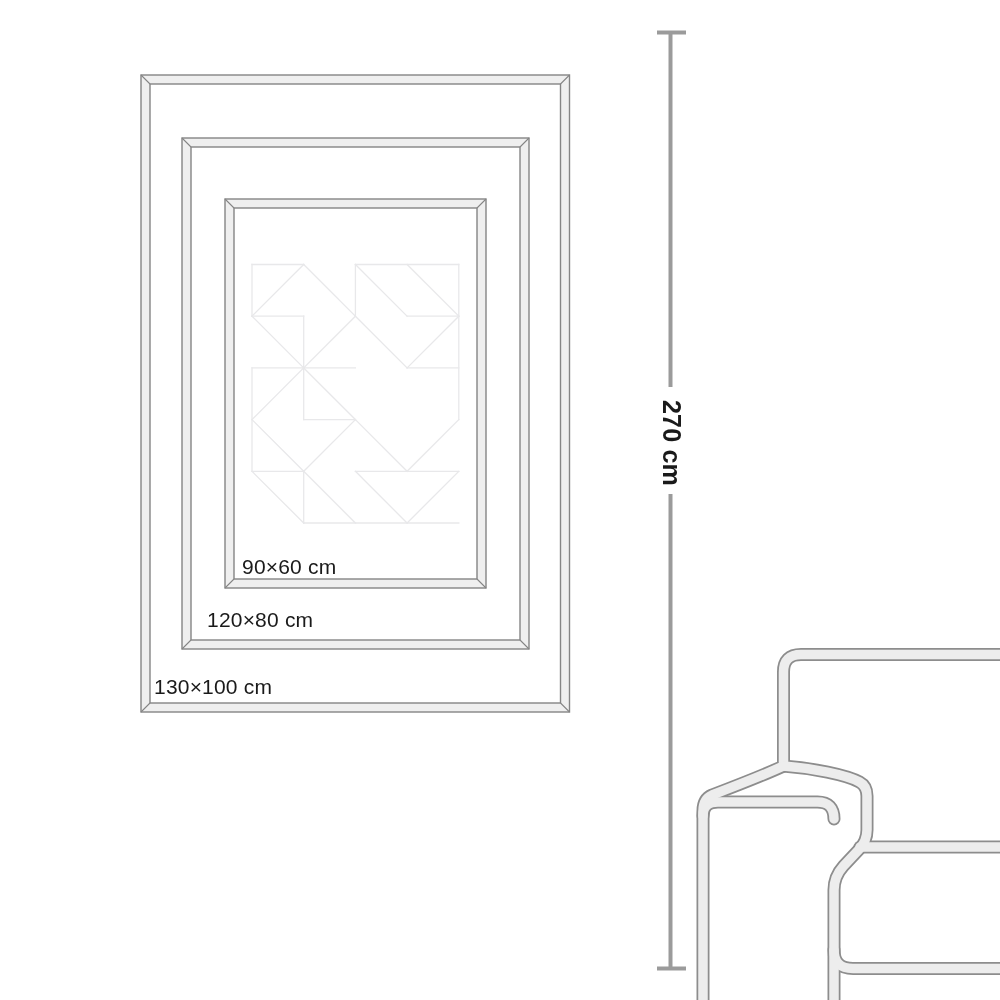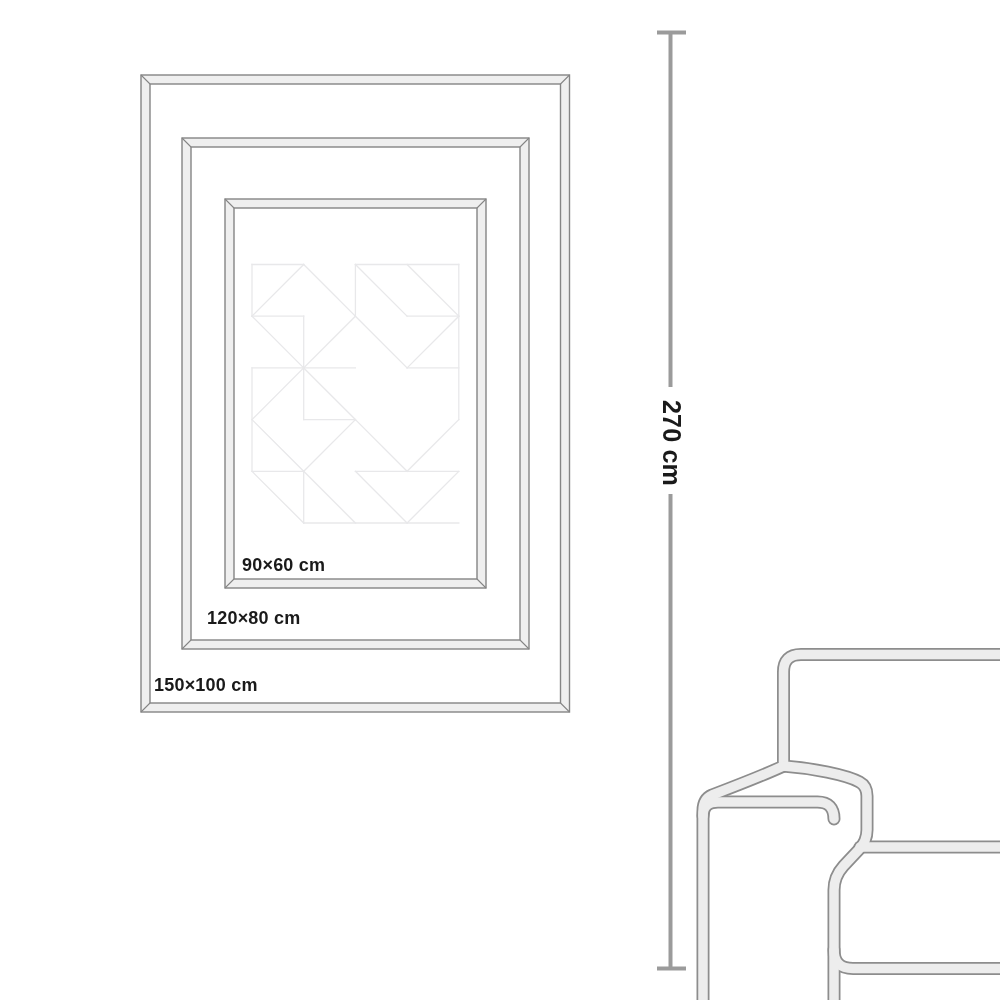--- a/index.html
+++ b/index.html
@@ -10,21 +10,21 @@
   }
   #canvas{position:absolute;left:0;top:0;}
   .frame-outer{fill:var(--frame_fill);stroke:var(--frame_line);stroke-width:1.4;}
   .frame-inner{fill:#ffffff;stroke:var(--frame_line);stroke-width:1.4;}
   .miter{stroke:var(--frame_line);stroke-width:1.1;}
   .pattern-line{stroke:var(--pattern_line);stroke-width:1.3;stroke-linecap:square;}
   .dim{stroke:var(--measure_line);stroke-width:4;}
   .sofa-dark{fill:none;stroke:var(--sofa_outline);stroke-width:13;stroke-linecap:round;stroke-linejoin:round;}
   .sofa-light{fill:none;stroke:var(--sofa_fill);stroke-width:9.5;stroke-linecap:round;stroke-linejoin:round;}
   .size-label{
-    position:absolute;font-weight:700;font-size:18px;line-height:1;
+    position:absolute;font-weight:400;font-size:21px;line-height:1;
     color:var(--text_color);letter-spacing:0.2px;white-space:nowrap;
   }
   .height-label{
     position:absolute;left:671px;top:443px;font-weight:700;font-size:25px;line-height:1;
     color:var(--text_color);letter-spacing:0.2px;white-space:nowrap;
     transform:translate(-50%,-50%) rotate(90deg);
   }
 </style>
 </head>
 <body>
@@ -121,17 +121,17 @@
         <path class="sofa-light" d="M 860 847 L 1010 847"></path>
         <path class="sofa-light" d="M 703 816 Q 703 802 718 802 L 817.5 802 Q 834 802 834 819"></path>
       </g>
     </g>
   </svg>
 
   <div class="size-label" style="left:242px;top:556px;">90×60 cm</div>
 
   <div class="size-label" style="left:193px;top:609px;padding-left:14px;">120×80 cm</div>
 
-  <div class="size-label" style="left:154px;top:676px;">150×100 cm</div>
+  <div class="size-label" style="left:154px;top:676px;">130×100 cm</div>
 
   <div class="height-label">270 cm</div>
 
 </div>
 
 </body></html>

